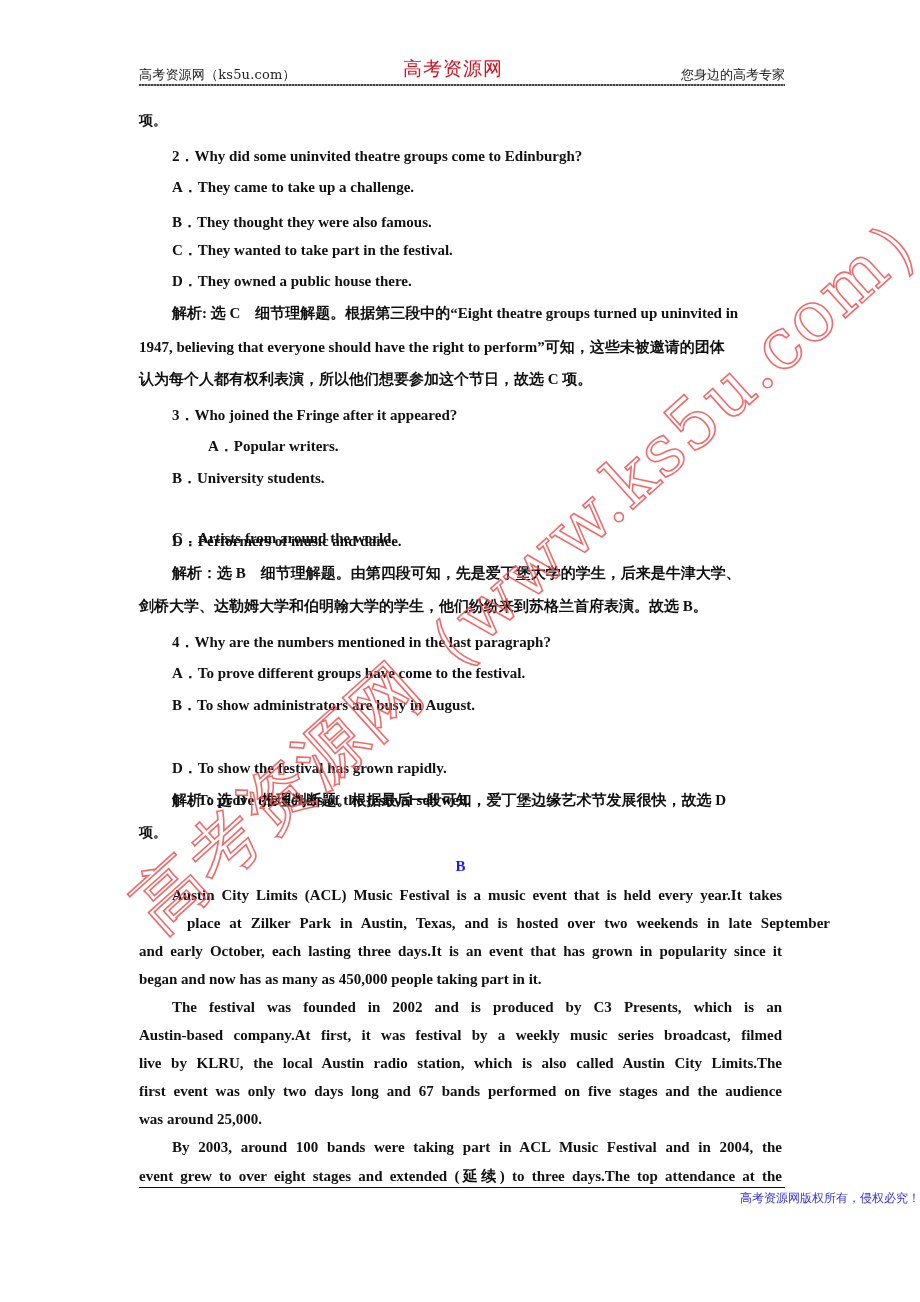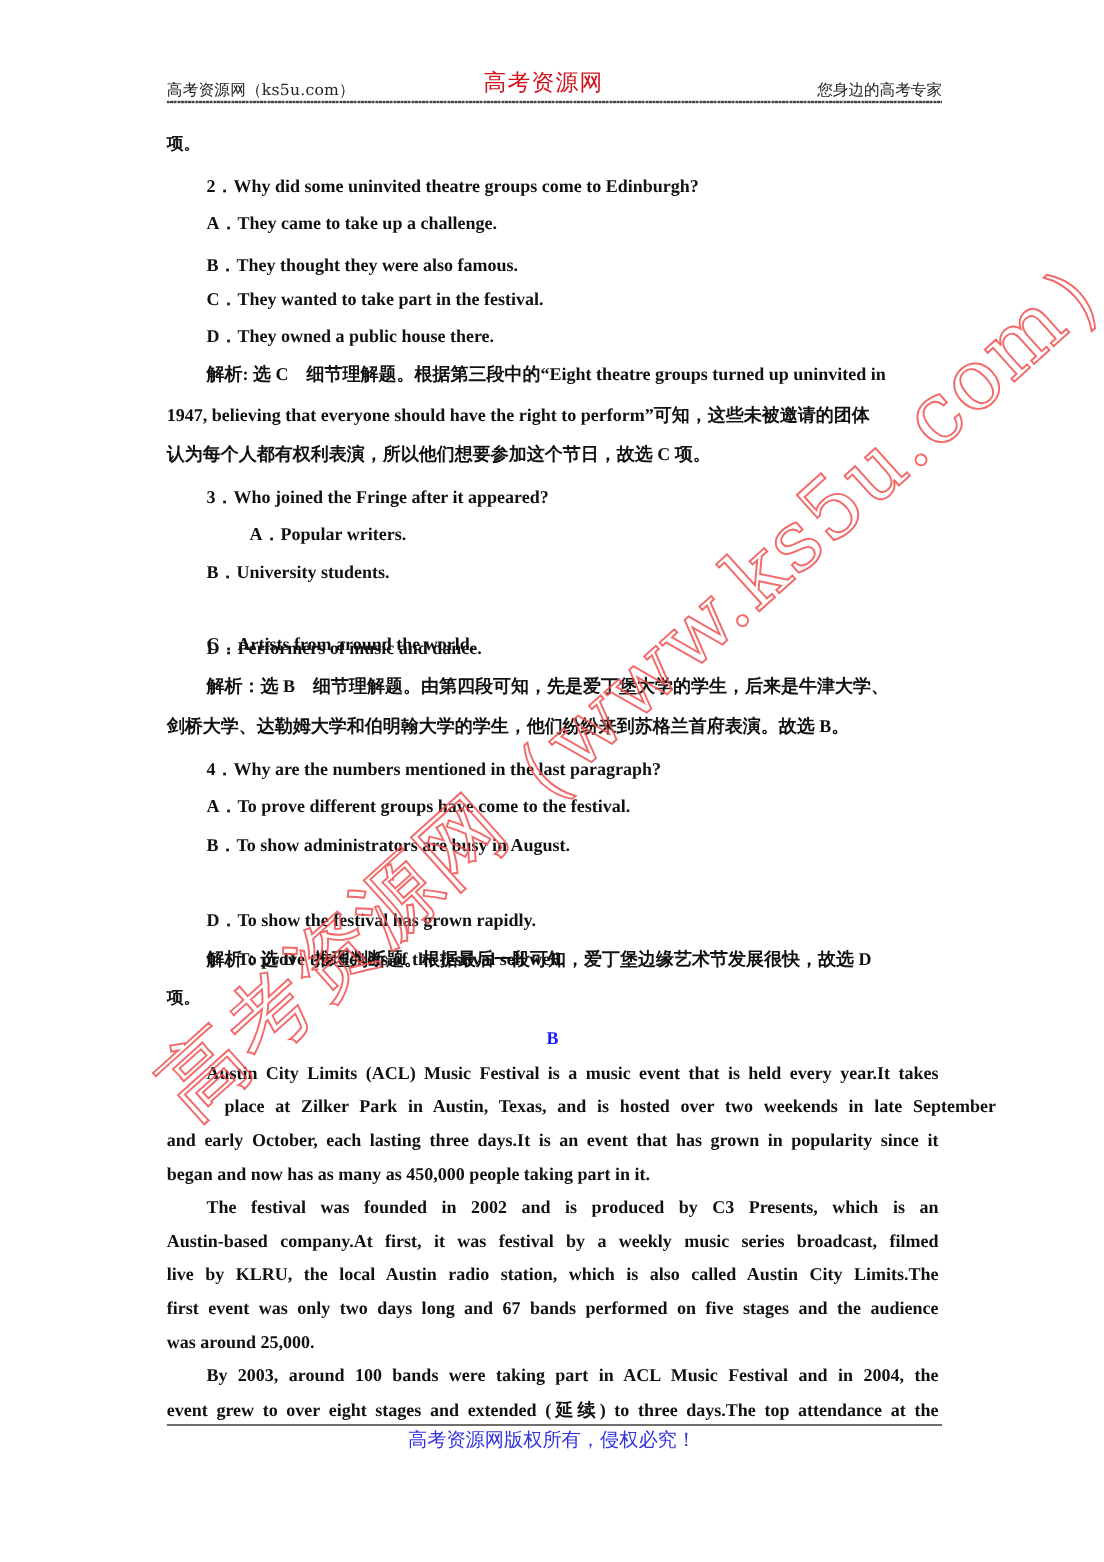--- a/index.html
+++ b/index.html
@@ -94,23 +94,23 @@
       top: 1187px;
       width: 646px;
       height: 1px;
       background: #111;
     }
     .footer-text {
       position: absolute;
       left: 0;
       width: 920px;
       top: 1190px;
-      text-align: center;
+      text-align: right;
       color: #3333dd;
-      font-size: 16px;
+      font-size: 12px;
       font-family: "DejaVu Serif", serif;
     }
     .watermark {
       position: absolute;
       left: 0;
       top: 0;
       width: 920px;
       height: 1302px;
       pointer-events: none;
     }

